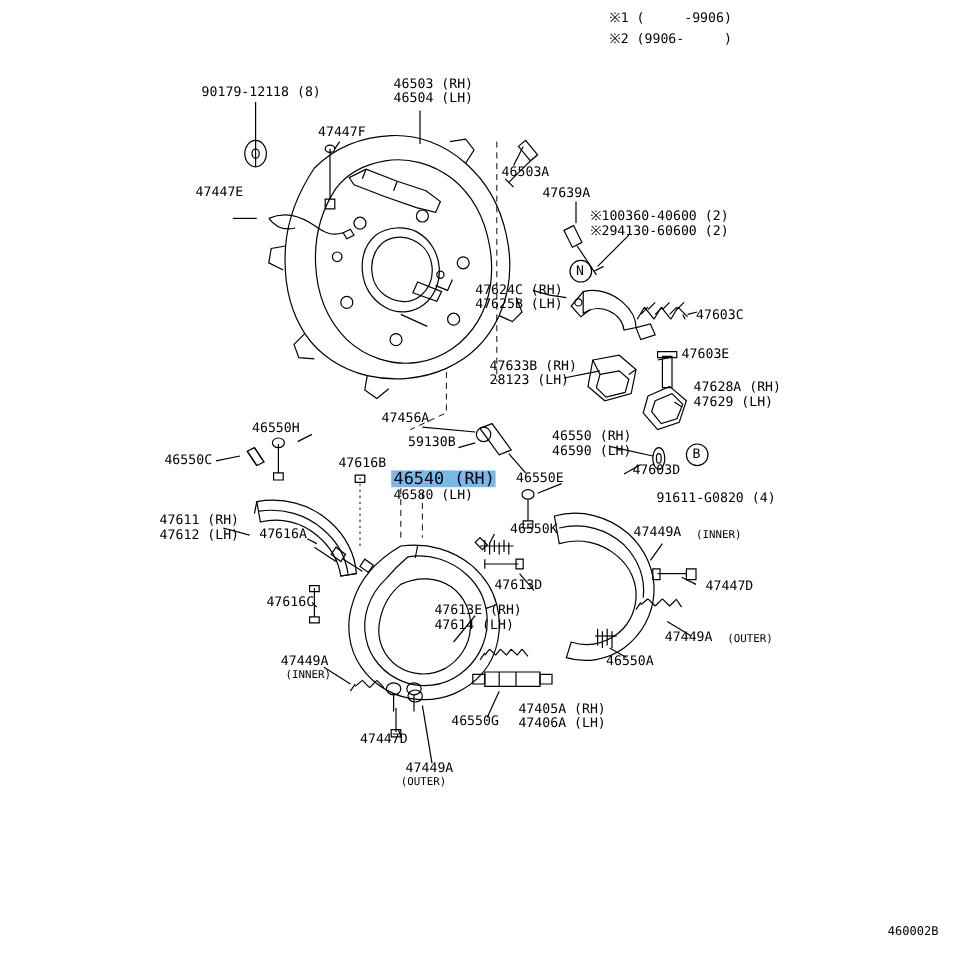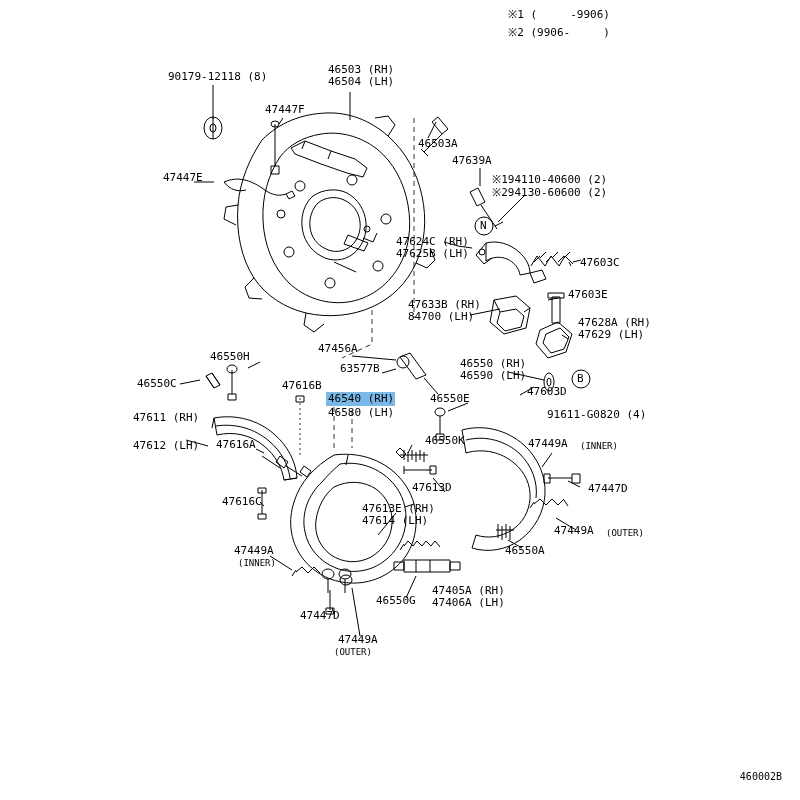--- a/index.html
+++ b/index.html
@@ -26,21 +26,21 @@
   }
   .lbl.sm {
     font-size: 9px;
     line-height: 10px;
   }
   .hl {
     position: absolute;
     background: #7ab8e8;
     color: #000000;
     font-family: "DejaVu Sans Mono", monospace;
-    font-size: 11px;
+    font-size: 14px;
     line-height: 12px;
     white-space: pre;
     padding: 1px 1px 1px 2px;
   }
   .figcode {
     position: absolute;
     right: 18px;
     bottom: 18px;
     font-family: "DejaVu Sans Mono", monospace;
     font-size: 10px;
@@ -349,42 +349,42 @@
 
   <div class="lbl" style="left:508px; top:9px;">※1 (     -9906)</div>
   <div class="lbl" style="left:508px; top:27px;">※2 (9906-     )</div>
 
   <div class="lbl" style="left:168px; top:71px;">90179-12118 (8)</div>
   <div class="lbl" style="left:328px; top:64px;">46503 (RH)</div>
   <div class="lbl" style="left:328px; top:76px;">46504 (LH)</div>
   <div class="lbl" style="left:265px; top:104px;">47447F</div>
   <div class="lbl" style="left:418px; top:138px;">46503A</div>
   <div class="lbl" style="left:452px; top:155px;">47639A</div>
-  <div class="lbl" style="left:163px; top:172px;">47447E</div>
-  <div class="lbl" style="left:492px; top:174px;">※194110-40600 (2)</div>
+  <div class="lbl" style="left:163px; top:154px;">47447E</div>
+  <div class="lbl" style="left:492px; top:174px;">※100360-40600 (2)</div>
   <div class="lbl" style="left:492px; top:187px;">※294130-60600 (2)</div>
   <div class="lbl" style="left:396px; top:236px;">47624C (RH)</div>
   <div class="lbl" style="left:396px; top:248px;">47625B (LH)</div>
   <div class="lbl" style="left:580px; top:257px;">47603C</div>
   <div class="lbl" style="left:408px; top:299px;">47633B (RH)</div>
-  <div class="lbl" style="left:408px; top:311px;">84700 (LH)</div>
+  <div class="lbl" style="left:408px; top:311px;">28123 (LH)</div>
   <div class="lbl" style="left:568px; top:289px;">47603E</div>
   <div class="lbl" style="left:578px; top:317px;">47628A (RH)</div>
   <div class="lbl" style="left:578px; top:329px;">47629 (LH)</div>
   <div class="lbl" style="left:210px; top:351px;">46550H</div>
   <div class="lbl" style="left:318px; top:343px;">47456A</div>
   <div class="lbl" style="left:137px; top:378px;">46550C</div>
-  <div class="lbl" style="left:340px; top:363px;">63577B</div>
+  <div class="lbl" style="left:340px; top:363px;">59130B</div>
   <div class="lbl" style="left:460px; top:358px;">46550 (RH)</div>
   <div class="lbl" style="left:460px; top:370px;">46590 (LH)</div>
   <div class="lbl" style="left:527px; top:386px;">47603D</div>
   <div class="lbl" style="left:282px; top:380px;">47616B</div>
   <div class="lbl" style="left:547px; top:409px;text-align:right;">91611-G0820 (4)</div>
   <div class="lbl" style="left:430px; top:393px;">46550E</div>
-  <div class="lbl" style="left:133px; top:412px;">47611 (RH)</div>
+  <div class="lbl" style="left:133px; top:428px;">47611 (RH)</div>
   <div class="lbl" style="left:133px; top:440px;">47612 (LH)</div>
   <div class="lbl" style="left:216px; top:439px;">47616A</div>
   <div class="lbl" style="left:425px; top:435px;">46550K</div>
   <div class="lbl" style="left:528px; top:438px;">47449A</div>
   <div class="lbl sm" style="left:580px; top:441px;">(INNER)</div>
   <div class="lbl" style="left:222px; top:496px;">47616C</div>
   <div class="lbl" style="left:412px; top:482px;">47613D</div>
   <div class="lbl" style="left:588px; top:483px;">47447D</div>
   <div class="lbl" style="left:362px; top:503px;">47613E (RH)</div>
   <div class="lbl" style="left:362px; top:515px;">47614 (LH)</div>

